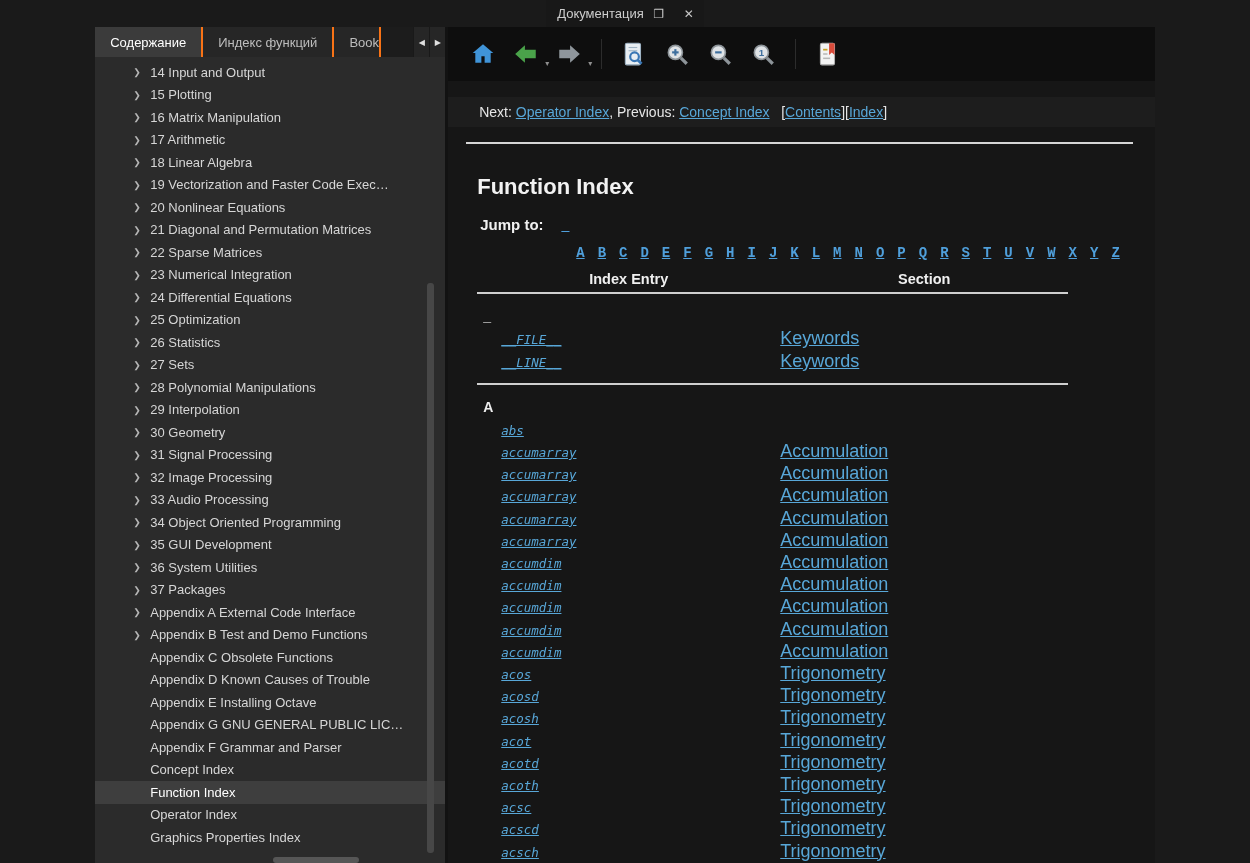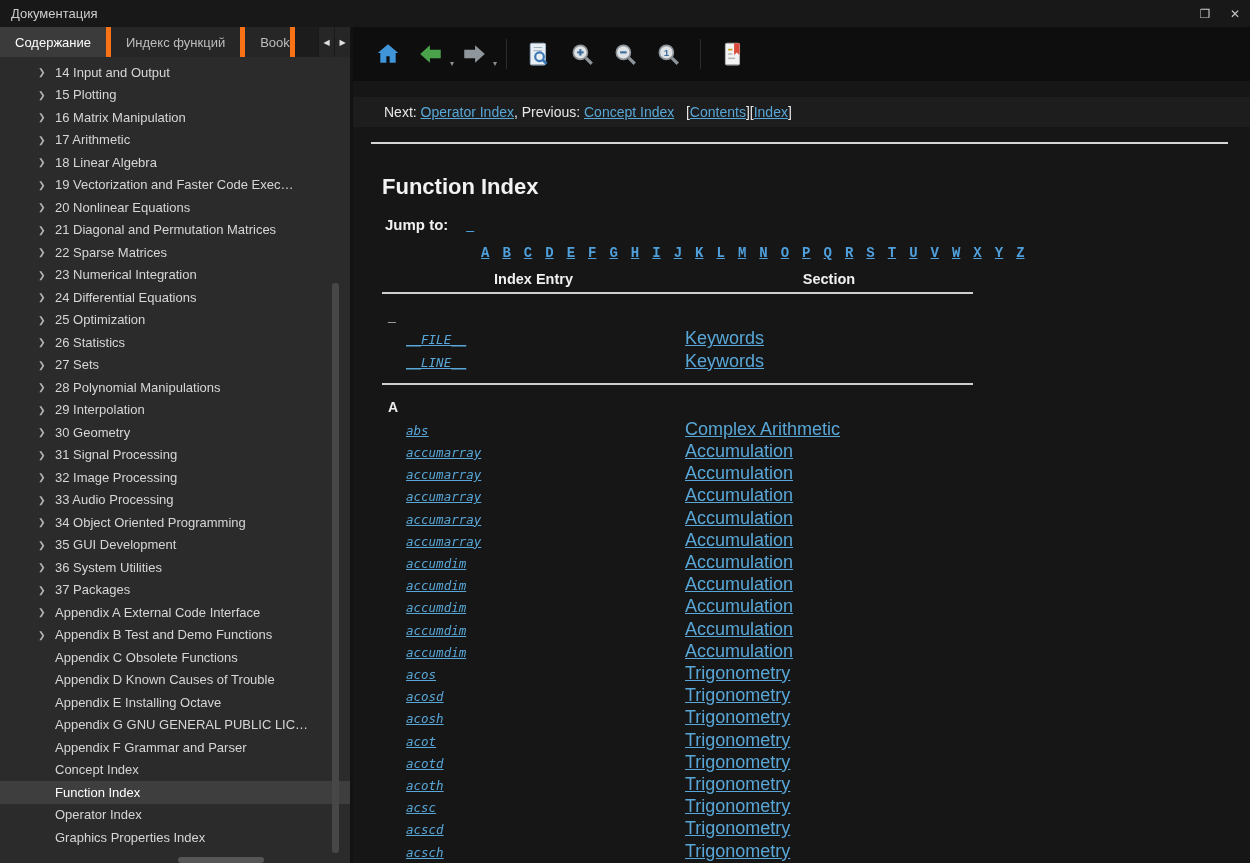--- a/index.html
+++ b/index.html
@@ -1,34 +1,34 @@
 <!DOCTYPE html>
 <html><head>
 <meta charset="utf-8">
 <style>
   html,body{margin:0;padding:0;width:1250px;height:863px;overflow:hidden;
     background:#1a1a1a;font-family:"Liberation Sans",sans-serif;}
-  .window{width:1250px;height:863px;display:flex;flex-direction:column;}
+  .window{width:1250px;height:863px;display:flex;flex-direction:column;align-items:center;}
 
   
   .titlebar{height:27px;flex:none;background:#181818;display:flex;align-items:center;
     padding-left:11px;font-size:13px;color:#cdcdcd;}
   .tb-spacer{flex:1;}
   .win-btn{width:30px;height:27px;display:flex;align-items:center;justify-content:center;
     font-size:12px;color:#c8c8c8;cursor:pointer;}
 
   .main{flex:1;display:flex;min-height:0;}
 
   
   .left-panel{width:350px;flex:none;background:#2b2b2b;display:flex;flex-direction:column;
     border-right:3px solid #121212;}
   .tabbar{height:30px;flex:none;background:#1c1c1c;display:flex;}
   .tabs{display:flex;flex:1;overflow:hidden;}
   .tab{display:flex;align-items:center;padding:0 15px;font-size:13px;color:#bdbdbd;
-    background:#262626;border-right:5px solid #f97316;white-space:nowrap;cursor:pointer;}
+    background:#262626;border-right:2px solid #f97316;white-space:nowrap;cursor:pointer;}
   .tab.active{background:#3b3b3b;color:#ffffff;}
   .tab.trunc{max-width:50px;overflow:hidden;padding-right:0;}
   .tab-scroll{width:15px;flex:none;display:flex;align-items:center;justify-content:center;
     color:#e0e0e0;font-size:8px;background:#262626;border-left:1px solid #191919;cursor:pointer;}
 
   .tree{flex:1;position:relative;padding-top:4px;overflow:hidden;}
   .tree-row{height:22.5px;display:flex;align-items:center;padding-left:38px;cursor:pointer;}
   .tree-row.selected{background:#3e3e3e;}
   .chev{width:17px;flex:none;font-size:9px;color:#b5b5b5;}
   .chev.hide{visibility:hidden;}
@@ -364,21 +364,20 @@
               <div class="cell2"><a class="section-link">Keywords</a></div>
             </div>
             <div class="idx-row idx-grid">
               <div class="cell1"><a class="entry-link">__LINE__</a></div>
               <div class="cell2"><a class="section-link">Keywords</a></div>
             </div>
             <div class="table-rule"></div>
             <div class="letter-head">A</div>
             <div class="idx-row idx-grid">
               <div class="cell1"><a class="entry-link">abs</a></div>
-              <div class="cell2"><a class="section-link">Complex Arithmetic</a></div>
             </div>
             <div class="idx-row idx-grid">
               <div class="cell1"><a class="entry-link">accumarray</a></div>
               <div class="cell2"><a class="section-link">Accumulation</a></div>
             </div>
             <div class="idx-row idx-grid">
               <div class="cell1"><a class="entry-link">accumarray</a></div>
               <div class="cell2"><a class="section-link">Accumulation</a></div>
             </div>
             <div class="idx-row idx-grid">

